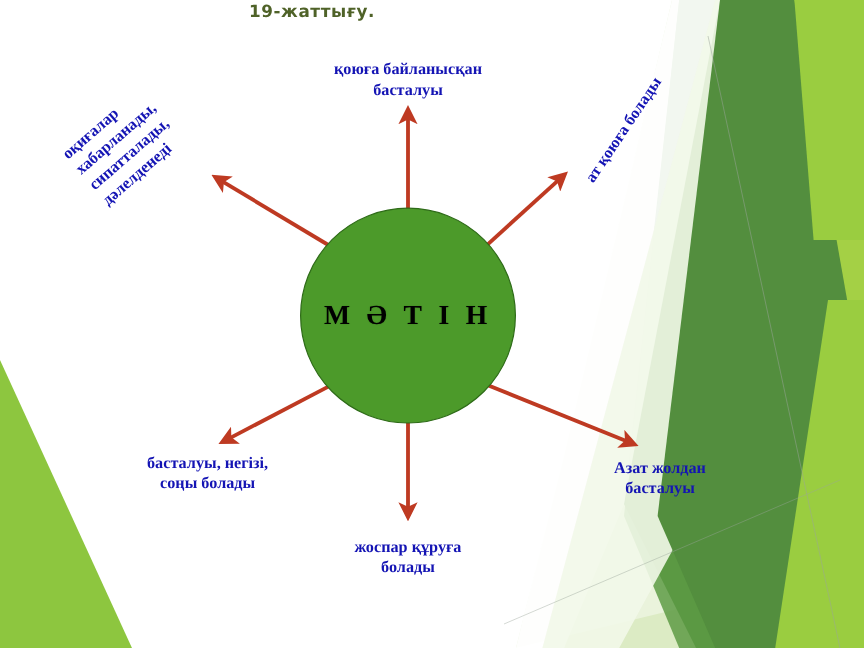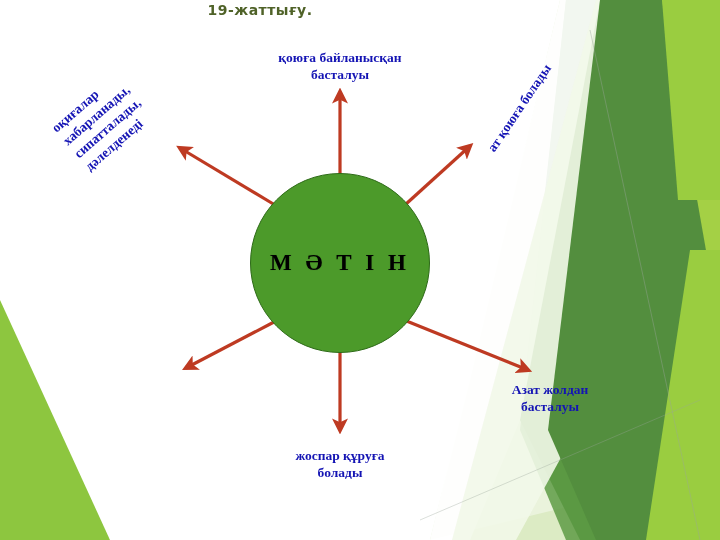--- a/index.html
+++ b/index.html
@@ -149,20 +149,24 @@
     <span class="ln">ат қоюға болады</span>
   </div>
 
   <div class="lbl rot-left" id="lbl-left">
     <span class="ln">оқиғалар</span>
     <span class="ln">хабарланады,</span>
     <span class="ln">сипатталады,</span>
     <span class="ln">дәлелденеді</span>
   </div>
 
+  <div class="lbl" id="lbl-bottomleft">
+    <span class="ln">басталуы, негізі,</span>
+    <span class="ln">соңы болады</span>
+  </div>
 
   <div class="lbl" id="lbl-bottom">
     <span class="ln">жоспар құруға</span>
     <span class="ln">болады</span>
   </div>
 
   <div class="lbl" id="lbl-bottomright">
     <span class="ln">Азат жолдан</span>
     <span class="ln">басталуы</span>
   </div>

